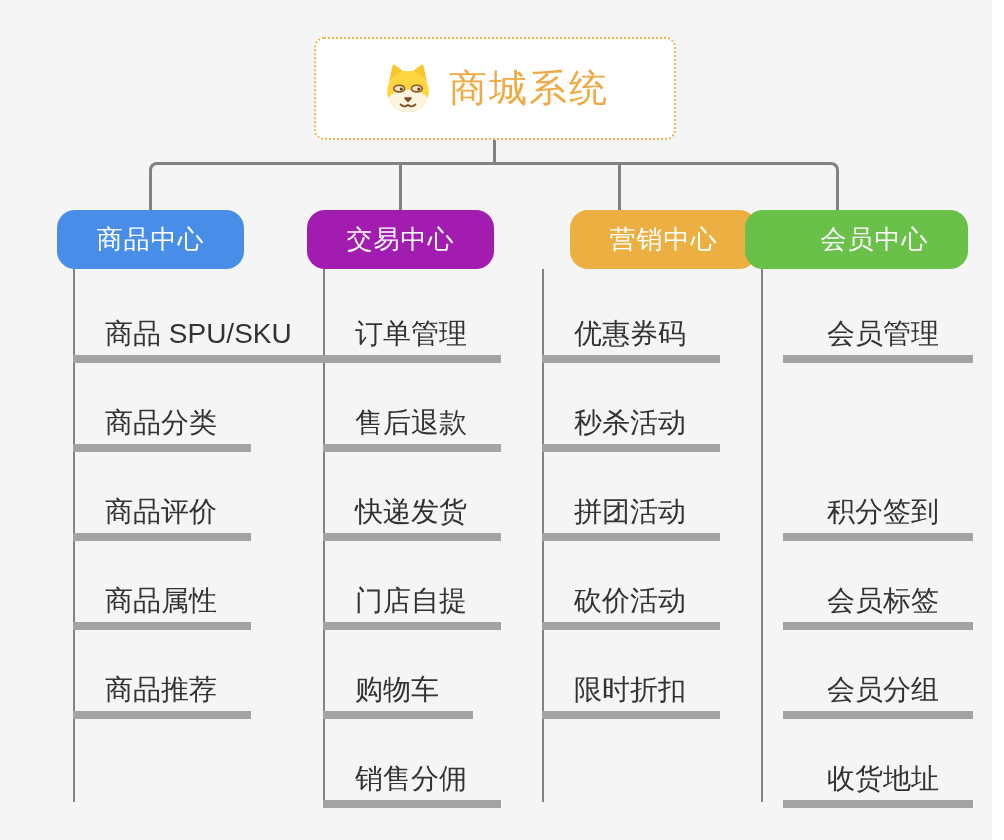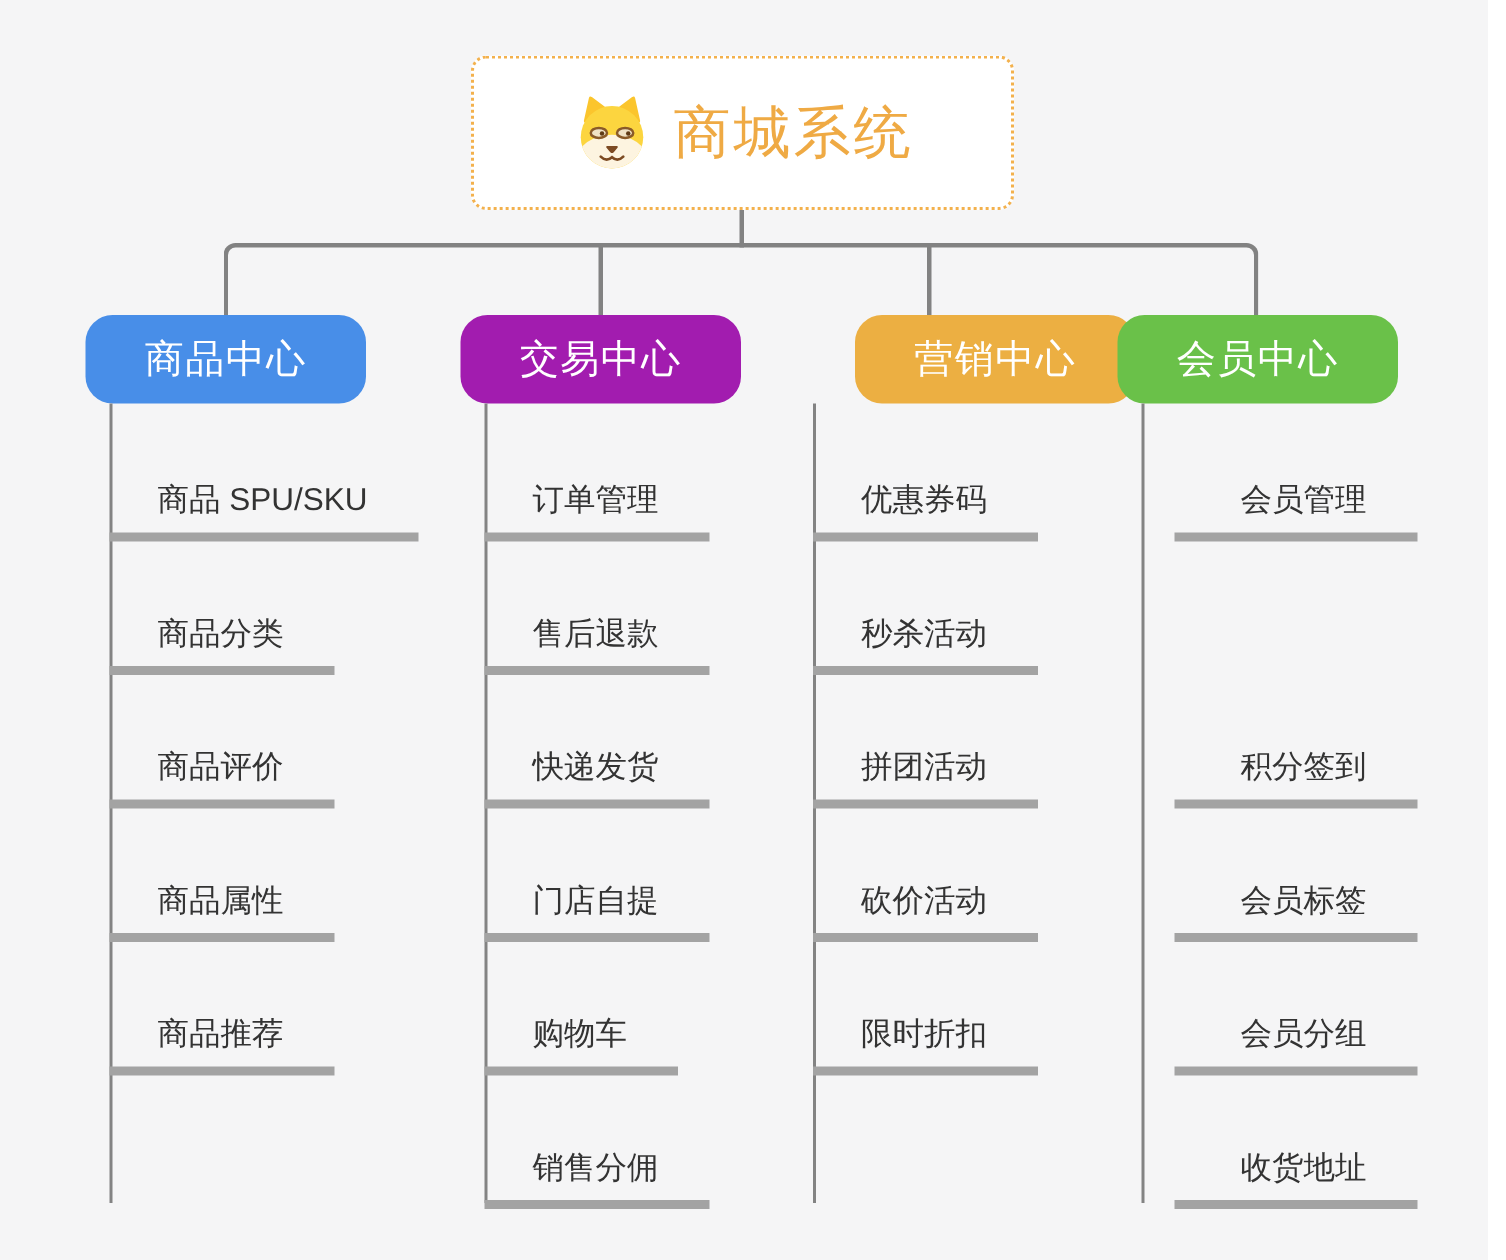--- a/index.html
+++ b/index.html
@@ -21,29 +21,29 @@
   .drop-a{left:399px;top:164px;width:3px;height:46px;}
   .drop-b{left:618px;top:164px;width:3px;height:46px;}
 
   
   .branch{position:absolute;top:210px;width:187px;height:59px;border-radius:18px;
     display:flex;align-items:center;justify-content:center;
     color:#ffffff;font-size:26px;letter-spacing:1px;}
   .b0{left:57px;background:#488ee8;}
   .b1{left:307px;background:#a21caf;}
   .b2{left:526px;background:#ecaf42;margin-left:44px;}
-  .b3{left:745px;background:#6ac149;}
+  .b3{left:745px;background:#6ac149;padding-left:36px;}
 
   
   .trunk{position:absolute;top:269px;width:2px;height:533px;background:#838383;}
   .t0{left:73px;} .t1{left:323px;} .t2{left:542px;} .t3{left:761px;}
 
   
-  .leaf{position:absolute;white-space:nowrap;font-size:21px;color:#333333;
-    line-height:28px;padding:0 34px 7px 32px;border-bottom:6px solid #a3a3a3;}
+  .leaf{position:absolute;white-space:nowrap;font-size:28px;color:#333333;
+    line-height:28px;padding:0 34px 7px 32px;border-bottom:8px solid #a3a3a3;}
   .c0{left:73px;} .c1{left:323px;} .c2{left:542px;} .c3{left:783px;padding-left:44px;}
   .r0{top:320px;} .r1{top:409px;} .r2{top:498px;} .r3{top:587px;} .r4{top:676px;} .r5{top:765px;}
 </style>
 </head>
 <body>
 
 <div class="canvas">
 
   <div class="bus"></div>
   <div class="conn root-stub"></div>

